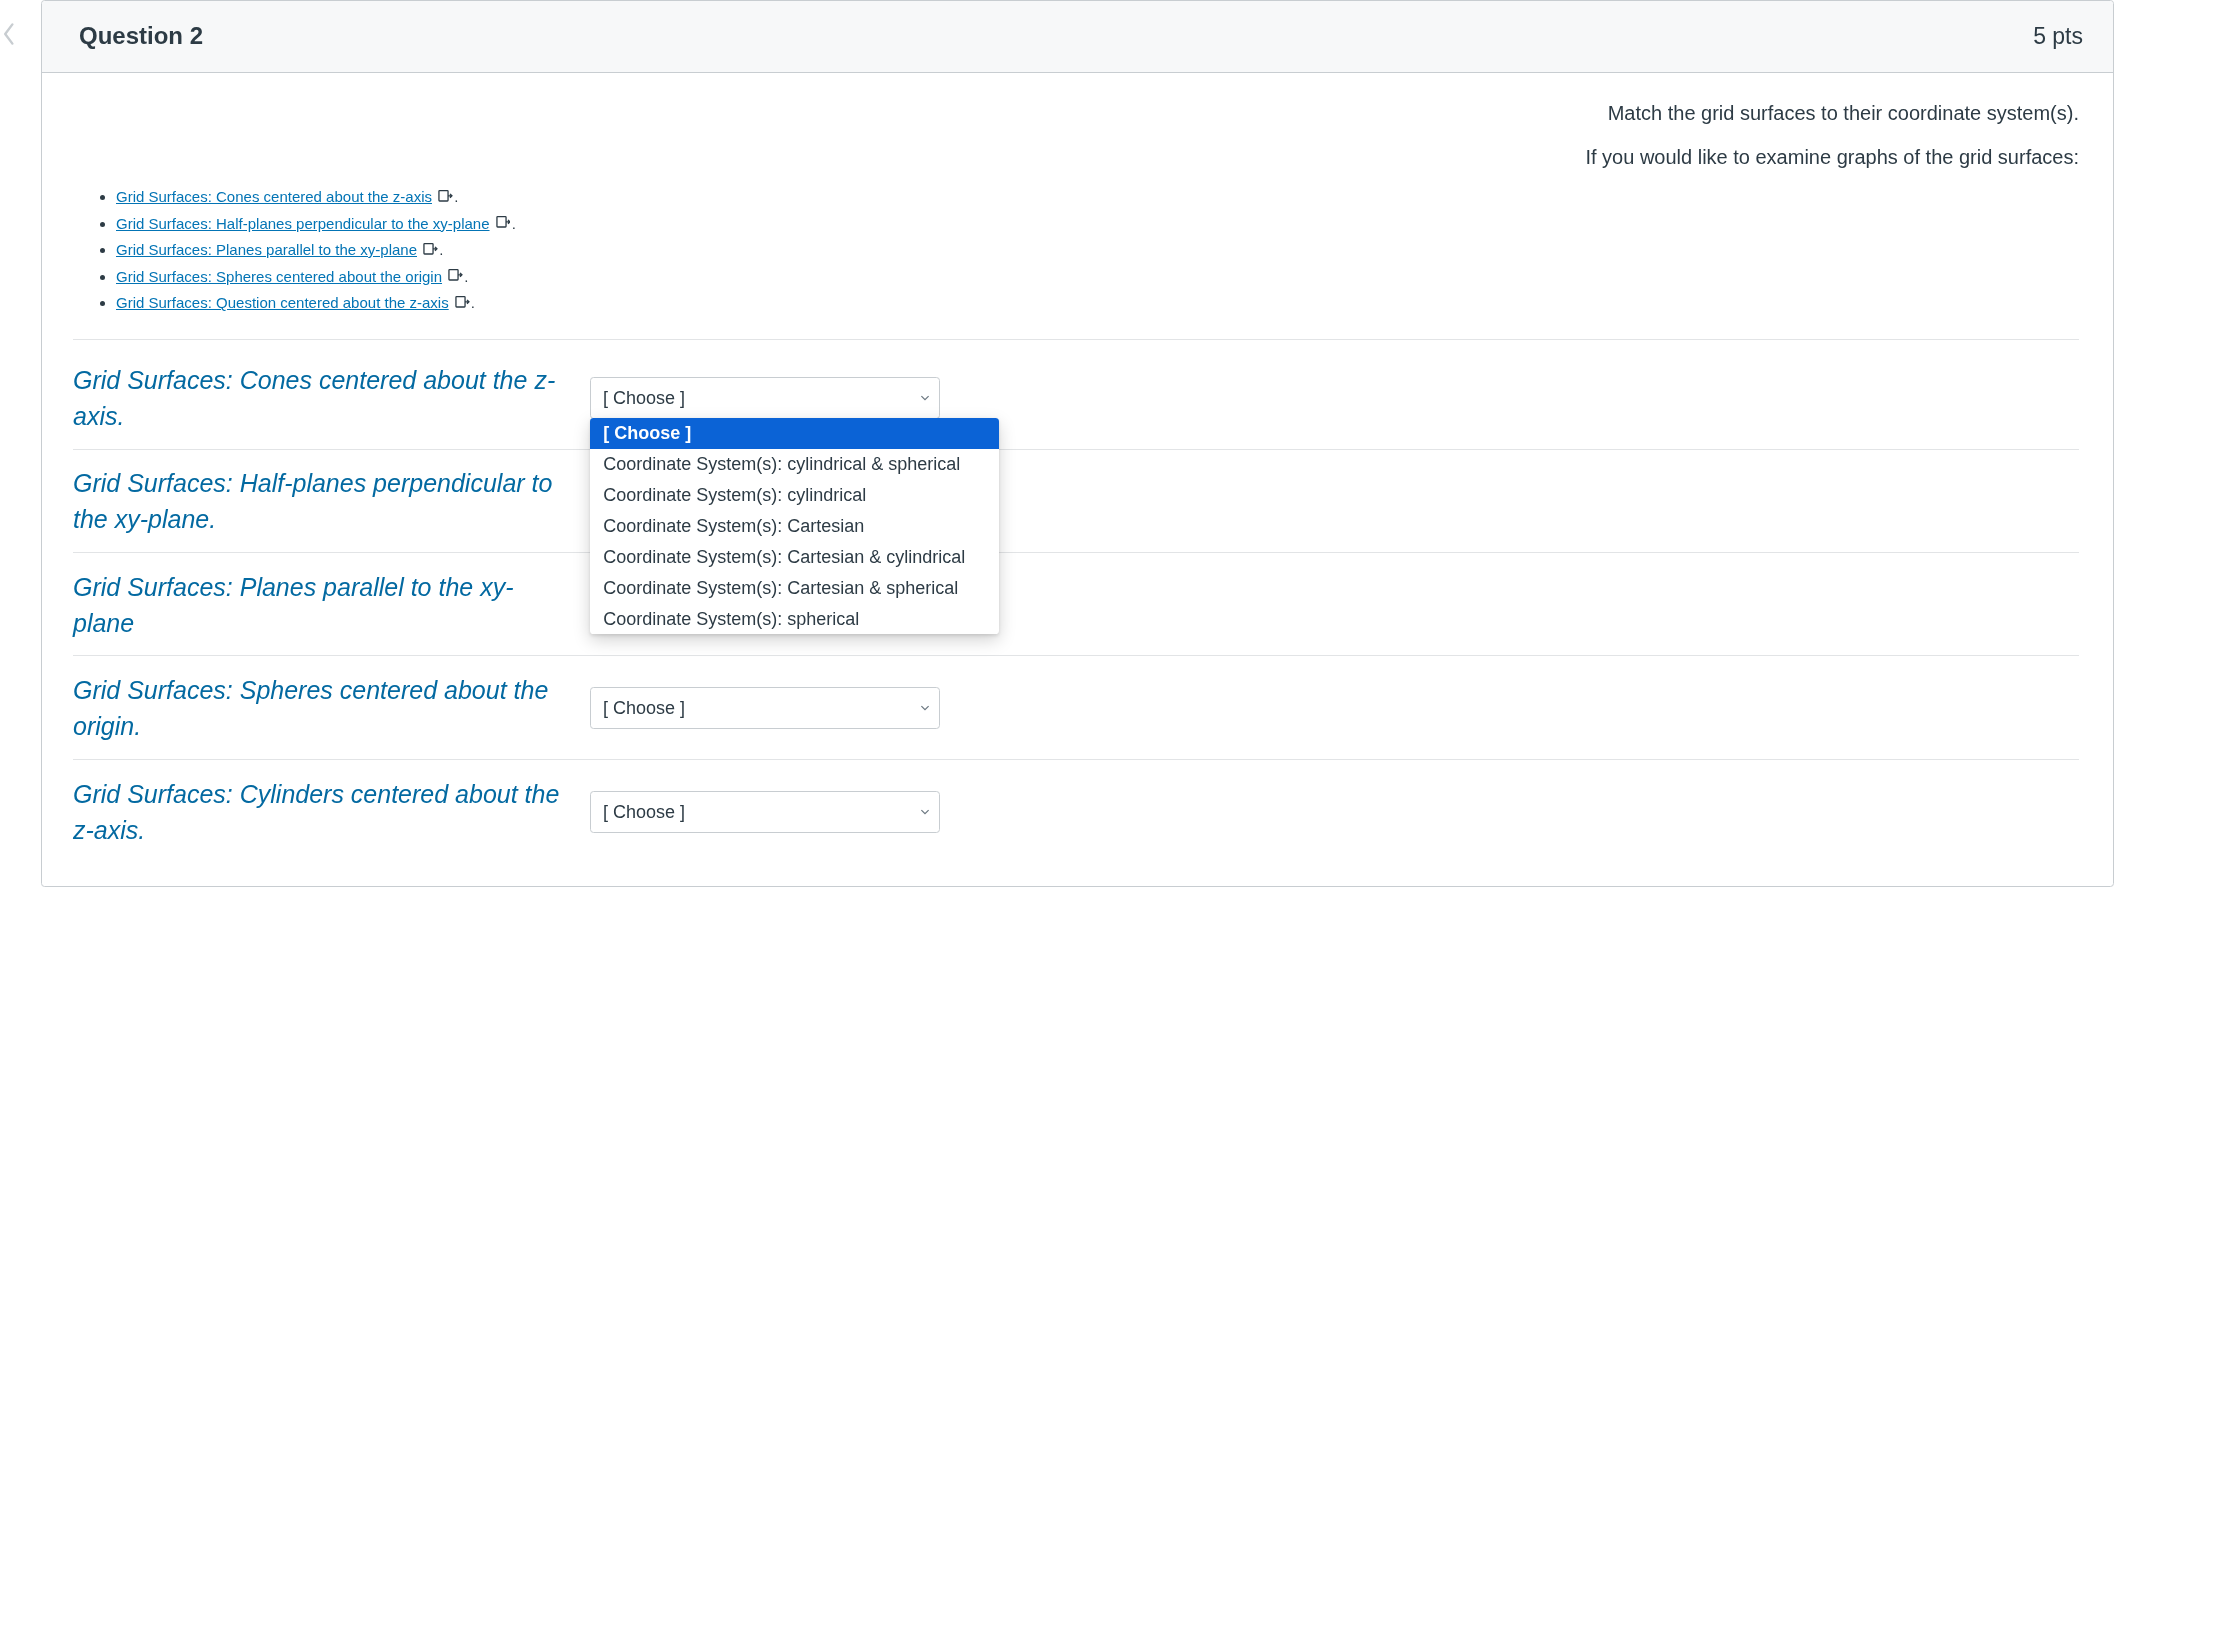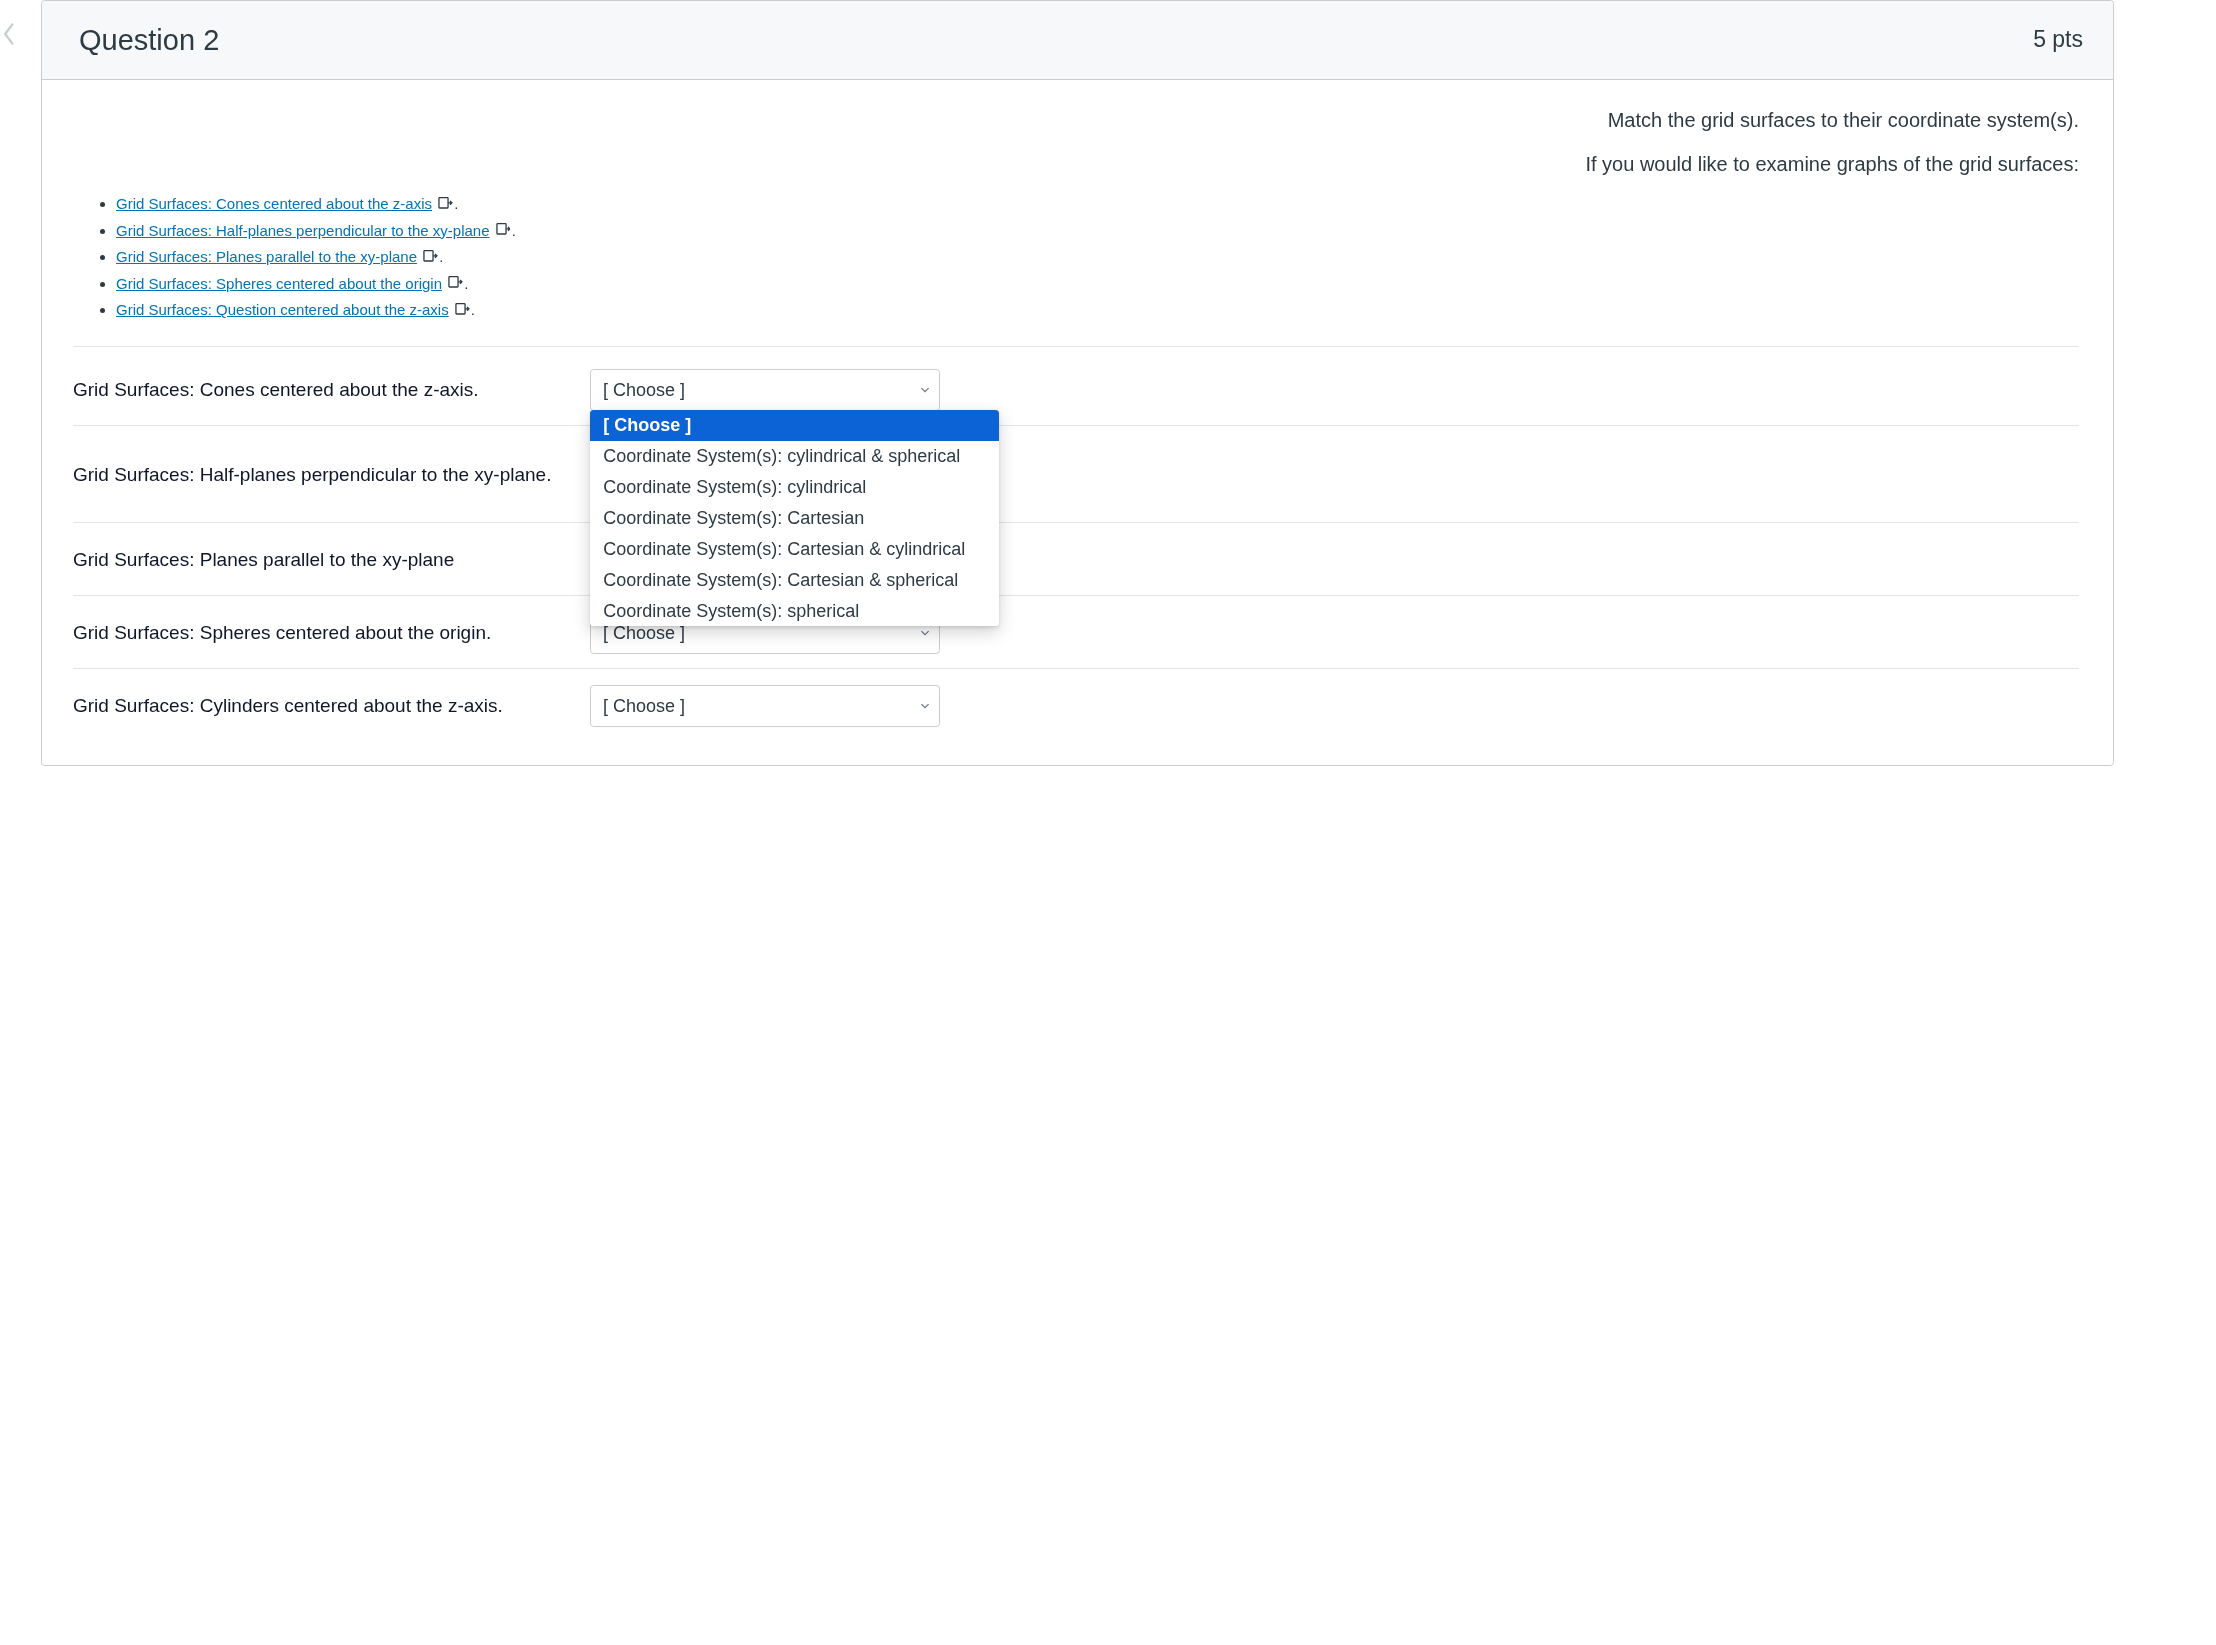--- a/index.html
+++ b/index.html
@@ -11,33 +11,33 @@
   }
   html,body{margin:0;padding:0;background:#fff;font-family:"Helvetica Neue",Arial,sans-serif;color:var(--text);}
   body{font-size:19px;line-height:1.45;}
   .page{padding:0 102px 36px 18px;}
   .chev{position:absolute;left:1.2px;top:21.6px;}
   .chev svg{width:15.6px;height:24px;}
   .card{border:1.2px solid var(--border);border-radius:3.6px;margin-left:23px;background:#fff;}
   .card-header{display:flex;justify-content:space-between;align-items:center;
     padding:18px 30px 18px 37px;background:#f7f8f9;border-bottom:1.2px solid var(--border);
     border-top-left-radius:3.6px;border-top-right-radius:3.6px;}
-  .q-title{font-weight:400;font-size:29px;}
+  .q-title{font-weight:700;font-size:24px;}
   .pts{font-size:23px;text-align:right;}
   .card-body{padding:21.6px 34px 30px 31px;}
   .instr{font-size:20px;margin:4.8px 0 14.4px;text-align:right;}
   ul.links{margin:4.8px 0 24px 0;padding-left:43px;}
   ul.links li{margin:3.6px 0;font-size:15px;color:var(--text);}
   a.ext{color:var(--link);text-decoration:underline;}
   .ext-icon{display:inline-block;vertical-align:-1.2px;margin:0 1.2px;}
   .ext-icon svg{width:15.6px;height:15.6px;}
   .rule{border:none;border-top:1.2px solid var(--hr);margin:13.2px 0;}
   .row{display:flex;align-items:center;gap:24px;padding:8.4px 0;}
   .row + .row{border-top:1.2px solid var(--hr);margin-top:6px;padding-top:15.6px;}
-  .row-label{flex:0 0 493px;font-size:19px;color:#0f172a;}
+  .row-label{flex:0 0 493px;font-size:25px;color:#0369a1;font-style:italic;}
   .select-wrap{position:relative;}
   .select{border:1.2px solid #c8cdd1;border-radius:3.6px;width:309px;height:40px;
     display:flex;align-items:center;padding:0 26.5px 0 12px;font-size:18px;color:#2d3b45;background:#fff;}
   .select .chevd{position:absolute;right:8.4px;top:50%;transform:translateY(-50%);}
   .select .chevd svg{width:12px;height:12px;}
   .dropdown{position:absolute;left:0;top:41px;width:409px;background:#fff;
     border-radius:3.6px;box-shadow:0 6px 17px rgba(0,0,0,.18), 0 1.2px 3.6px rgba(0,0,0,.1);
     overflow:hidden;z-index:10;}
   .dropdown .opt{padding:2.4px 12px 2.4px 13.2px;font-size:18px;color:#2d3b45;}
   .dropdown .opt.selected{background:var(--sel);color:#fff;font-weight:600;}

